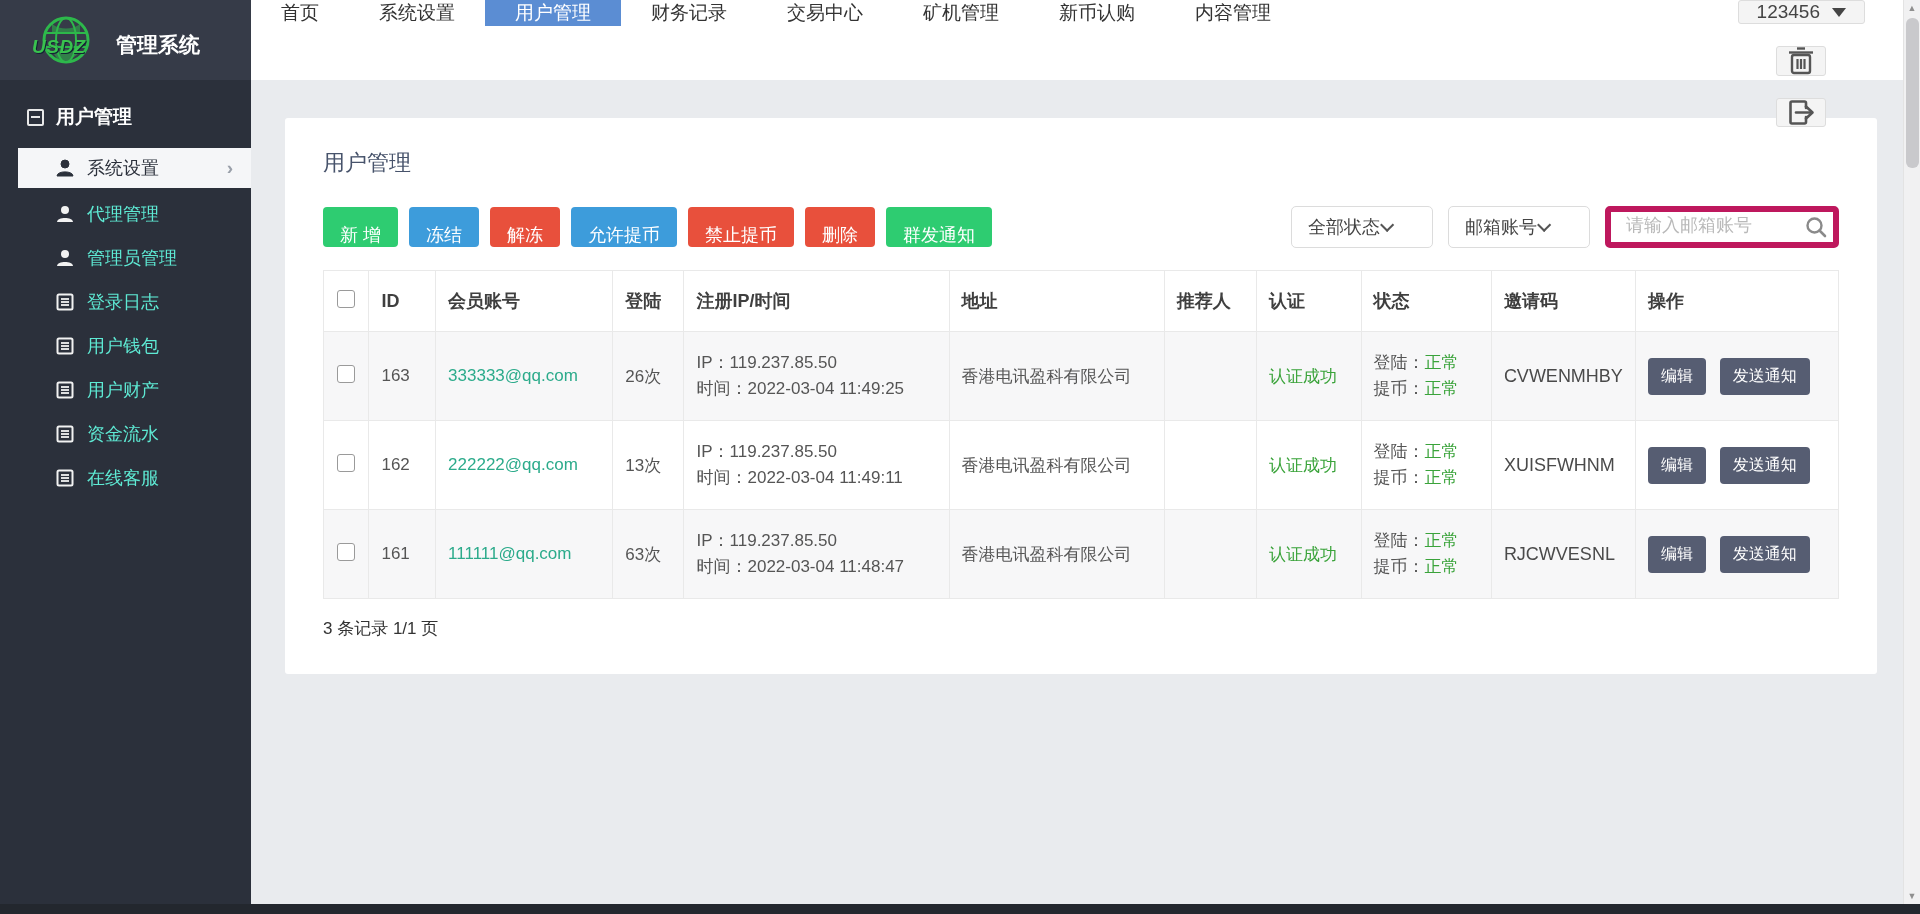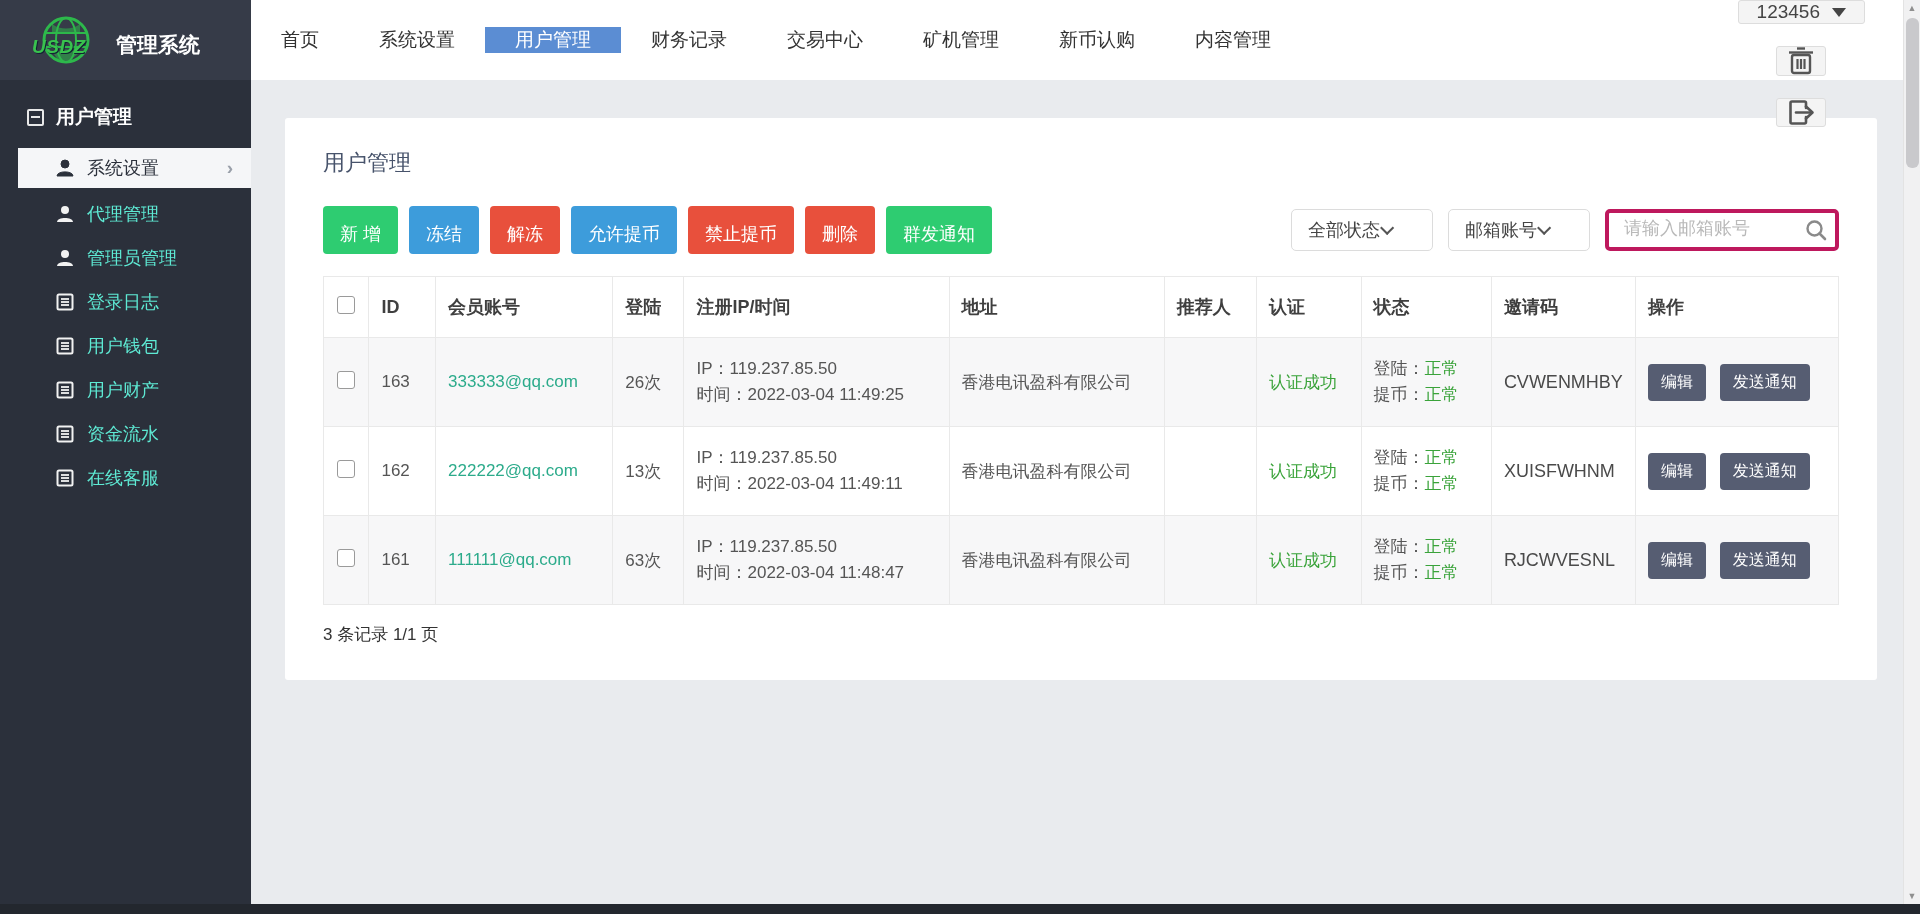--- a/index.html
+++ b/index.html
@@ -6,21 +6,21 @@
   html,body { width:1920px; height:914px; overflow:hidden; }
   body { font-family:"Liberation Sans","DejaVu Sans",sans-serif; background:#e9ebee; color:#333; }
 
   
   .topbar { height:80px; display:flex; align-items:stretch; background:#fff; padding-right:55px; position:relative; z-index:3; }
   .logo-block { width:251px; min-width:251px; background:#363b48; display:flex; align-items:center; padding-left:40px; }
   .globe { width:52px; height:52px; position:relative; margin-right:20px; }
   .globe svg { position:absolute; top:0; left:0; }
   .brand { position:absolute; left:-8px; top:22px; font-size:19px; font-weight:bold; font-style:italic; color:#39c24e; text-shadow:1px 1px 0 #123; letter-spacing:0.5px; }
   .logo-title { color:#fff; font-size:21px; font-weight:bold; margin-left:4px; margin-top:10px; }
-  .nav { display:flex; align-items:center; }
+  .nav { display:flex; align-items:flex-start; }
   .tab { display:flex; align-items:center; padding:0 30px; font-size:19px; color:#333; cursor:pointer; }
   .tab.active { background:#5b8dd3; color:#fff; }
   .topbar-right { margin-left:auto; display:flex; align-items:center; gap:22px;flex-direction:column; }
   .user-dropdown { height:44px; padding:0 18px; background:#f4f4f4; border:1px solid #ddd; border-radius:3px; display:flex; align-items:center; gap:12px; font-size:19px; color:#444; cursor:pointer; }
   .caret-down { width:0; height:0; border-left:7px solid transparent; border-right:7px solid transparent; border-top:9px solid #444; }
   .icon-btn { width:50px; height:48px; background:#f4f4f4; border:1px solid #ddd; border-radius:3px; display:flex; align-items:center; justify-content:center; cursor:pointer; color:#555; }
 
   
   .layout { display:flex; height:834px; }
   .sidebar { width:251px; min-width:251px; background:#2b303b; color:#fff; padding-top:24px; }
@@ -32,29 +32,29 @@
   .side-item.active { background:#f5f6f8; color:#2b303b; margin-left:18px; padding-left:38px; height:40px; margin-bottom:4px; }
   .side-item.active svg path, .side-item.active svg rect, .side-item.active svg circle { fill:#2b303b; stroke:#2b303b; }
   .side-chevron { position:absolute; right:18px; color:#9aa0aa; font-size:19px; font-weight:bold; }
 
   
   .main { flex:1; padding:38px 43px 0 34px; overflow:hidden; }
   .card { background:#fff; border-radius:3px; padding:30px 38px 34px 38px; }
   .card-title { font-size:22px; font-weight:400; color:#47536b; }
 
   .controls-row { display:flex; align-items:center; margin-top:28px; }
-  .btn { height:48px; padding:16px 17px; border:none; border-radius:4px; color:#fff; font-size:18px; font-family:inherit; cursor:pointer; margin-right:11px; }
+  .btn { height:40px; padding:16px 17px; border:none; border-radius:4px; color:#fff; font-size:18px; font-family:inherit; cursor:pointer; margin-right:11px; }
   .btn-green { background:#2ecc71; }
   .btn-blue  { background:#3d9cdb; }
   .btn-red   { background:#e8503c; }
   .filters { margin-left:auto; display:flex; align-items:center; gap:15px; }
   .select { height:42px; min-width:142px; border:1px solid #dcdcdc; border-radius:5px; display:flex; align-items:center; justify-content:flex-start; padding:0 14px 0 16px; font-size:18px; color:#444; cursor:pointer; background:#fff; }
   .sel-chev { width:10px; height:10px; border-right:2px solid #555; border-bottom:2px solid #555; transform:rotate(45deg) translateY(-3px); }
   .search-wrap { position:relative; }
-  .search-input { height:42px; width:234px; border:4px solid #be185d; border-radius:5px; padding:0 42px 3px 15px; font-size:18px; font-family:inherit; color:#333; }
+  .search-input { height:42px; width:234px; border:6px solid #be185d; border-radius:5px; padding:0 42px 3px 15px; font-size:18px; font-family:inherit; color:#333; }
   .search-input::placeholder { color:#b9b9b9; }
   .search-icon { position:absolute; right:12px; top:10px; cursor:pointer; }
 
   
   table { width:100%; border-collapse:collapse; margin-top:22px; border:1px solid #dedede; }
   th, td { border:1px solid #e9e9e9; text-align:left; padding:18px 12px; }
   thead th { height:60px; font-size:18px; color:#3f3f3f; font-weight:bold; background:#fff; }
   tbody tr { height:80px; }
   tbody tr:nth-child(odd) { background:#f7f7f8; }
   td { font-size:17px; color:#555; }

